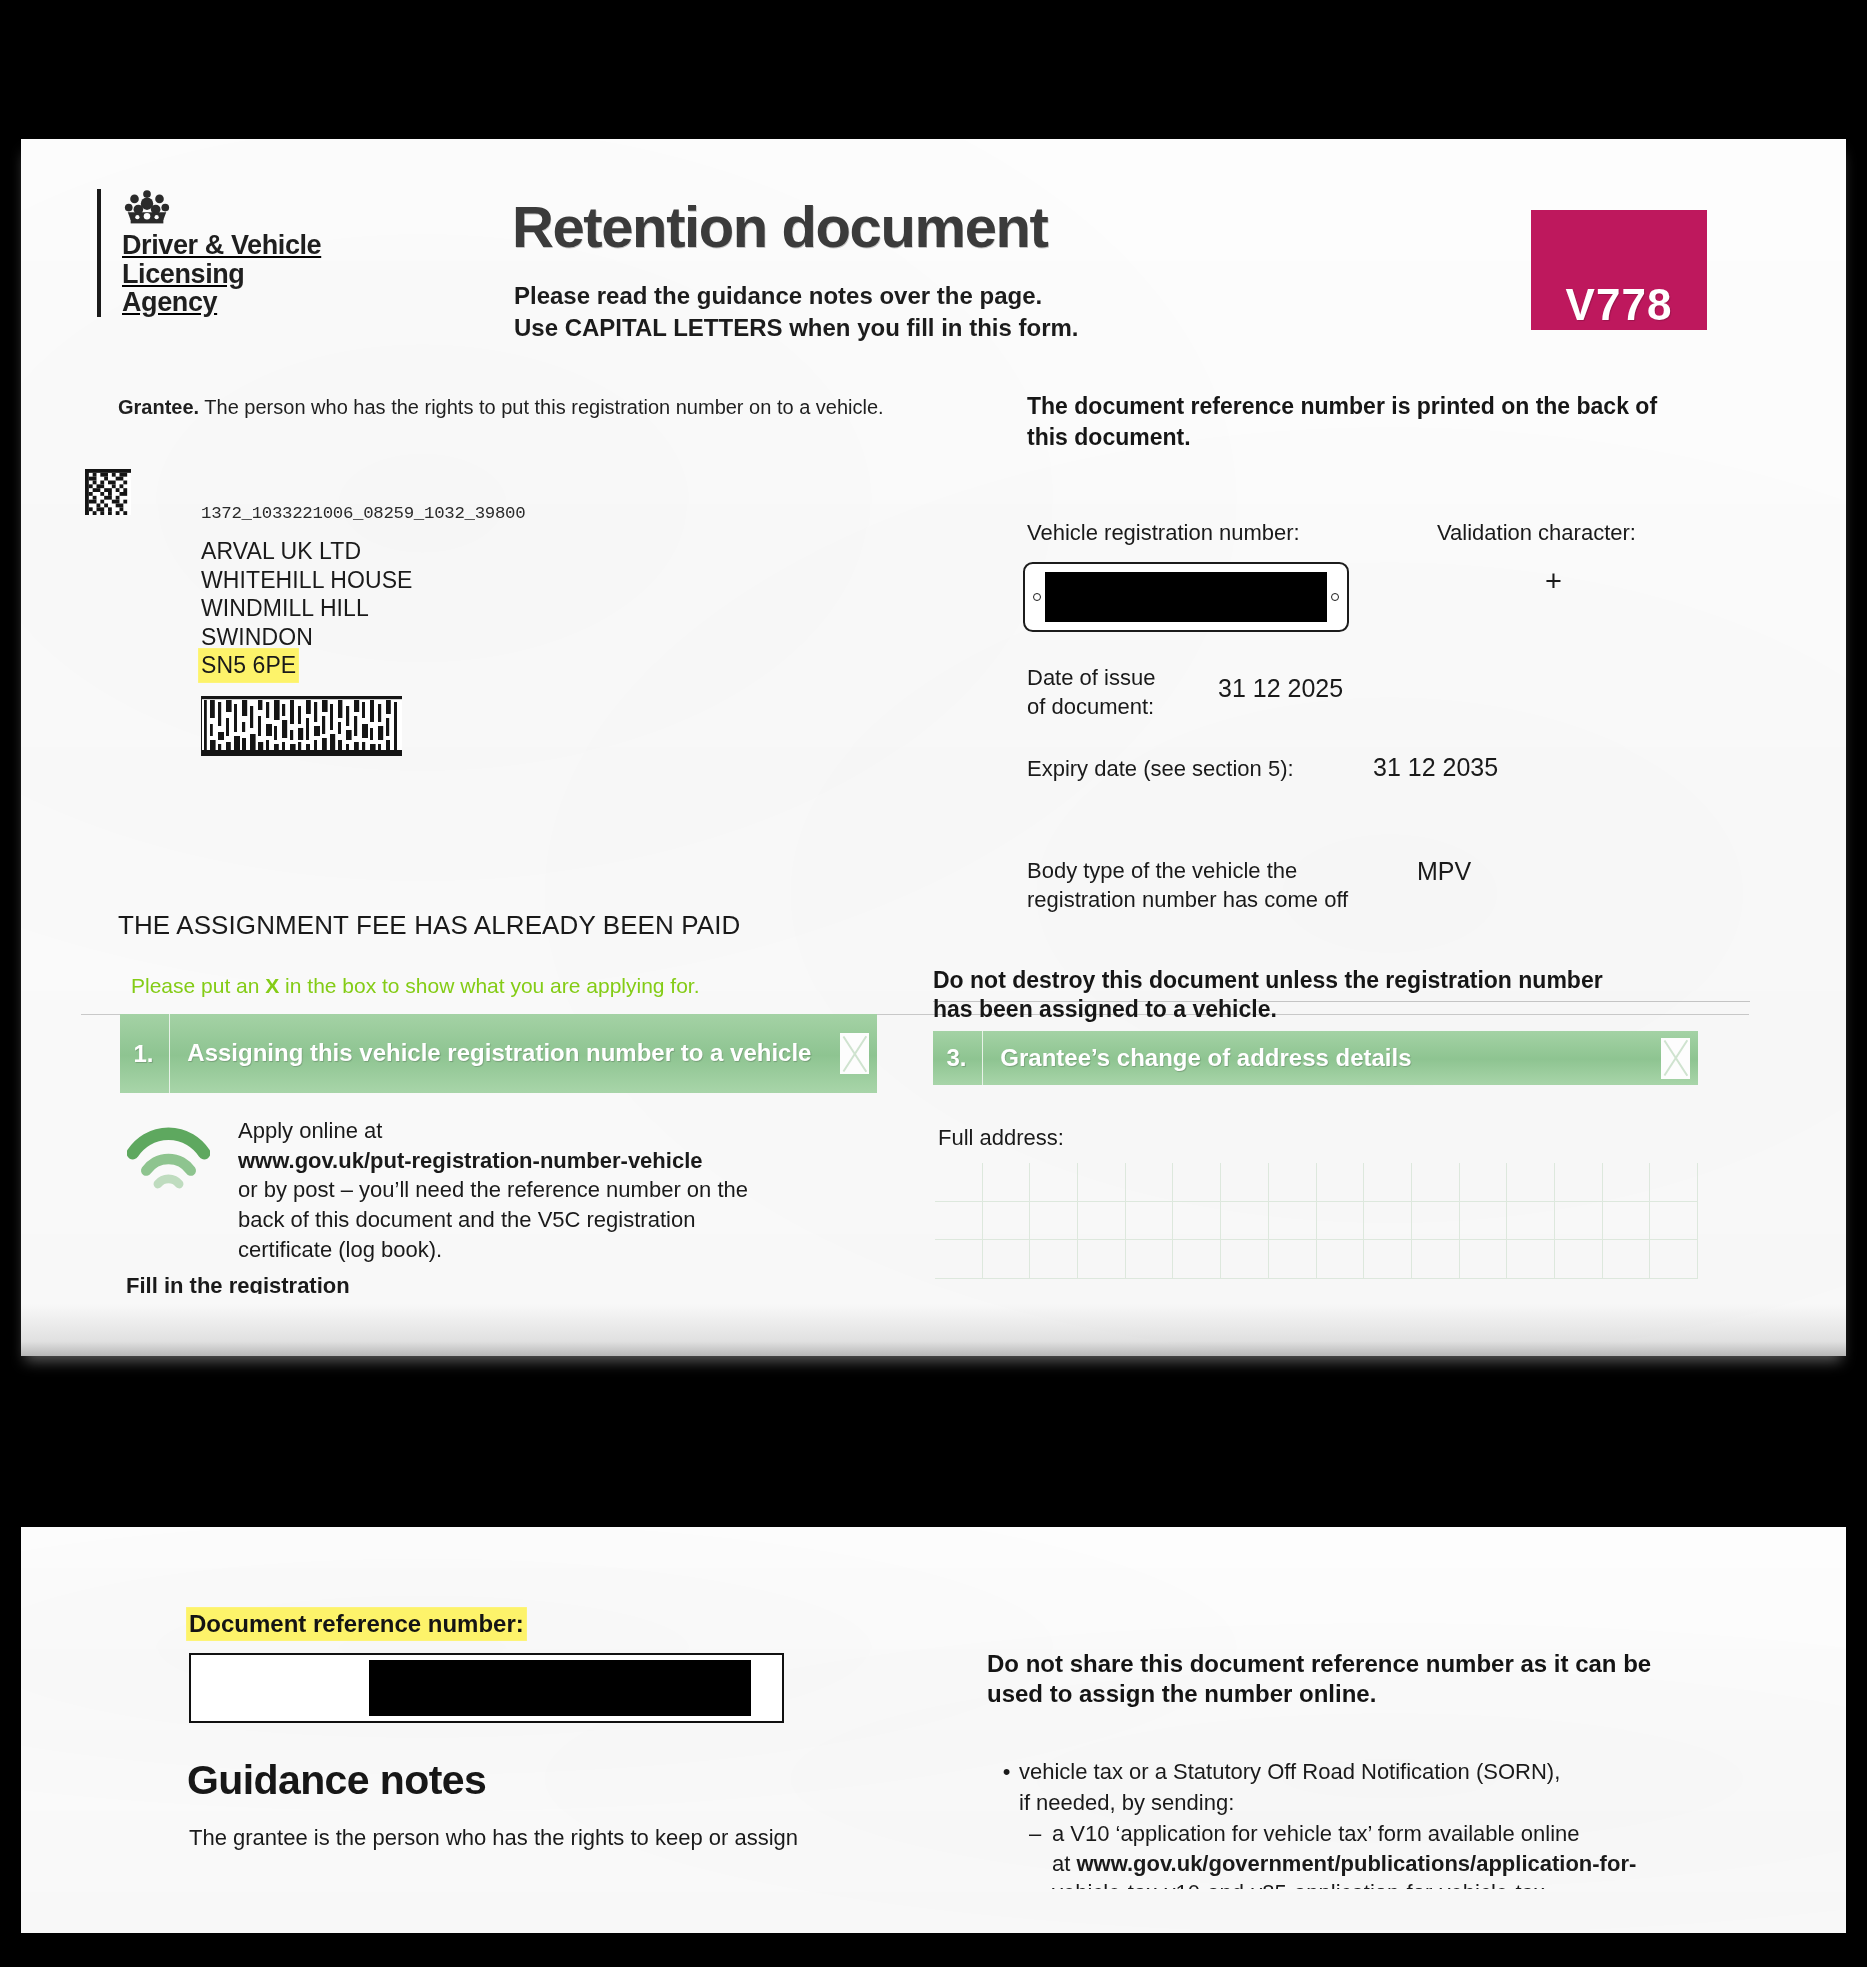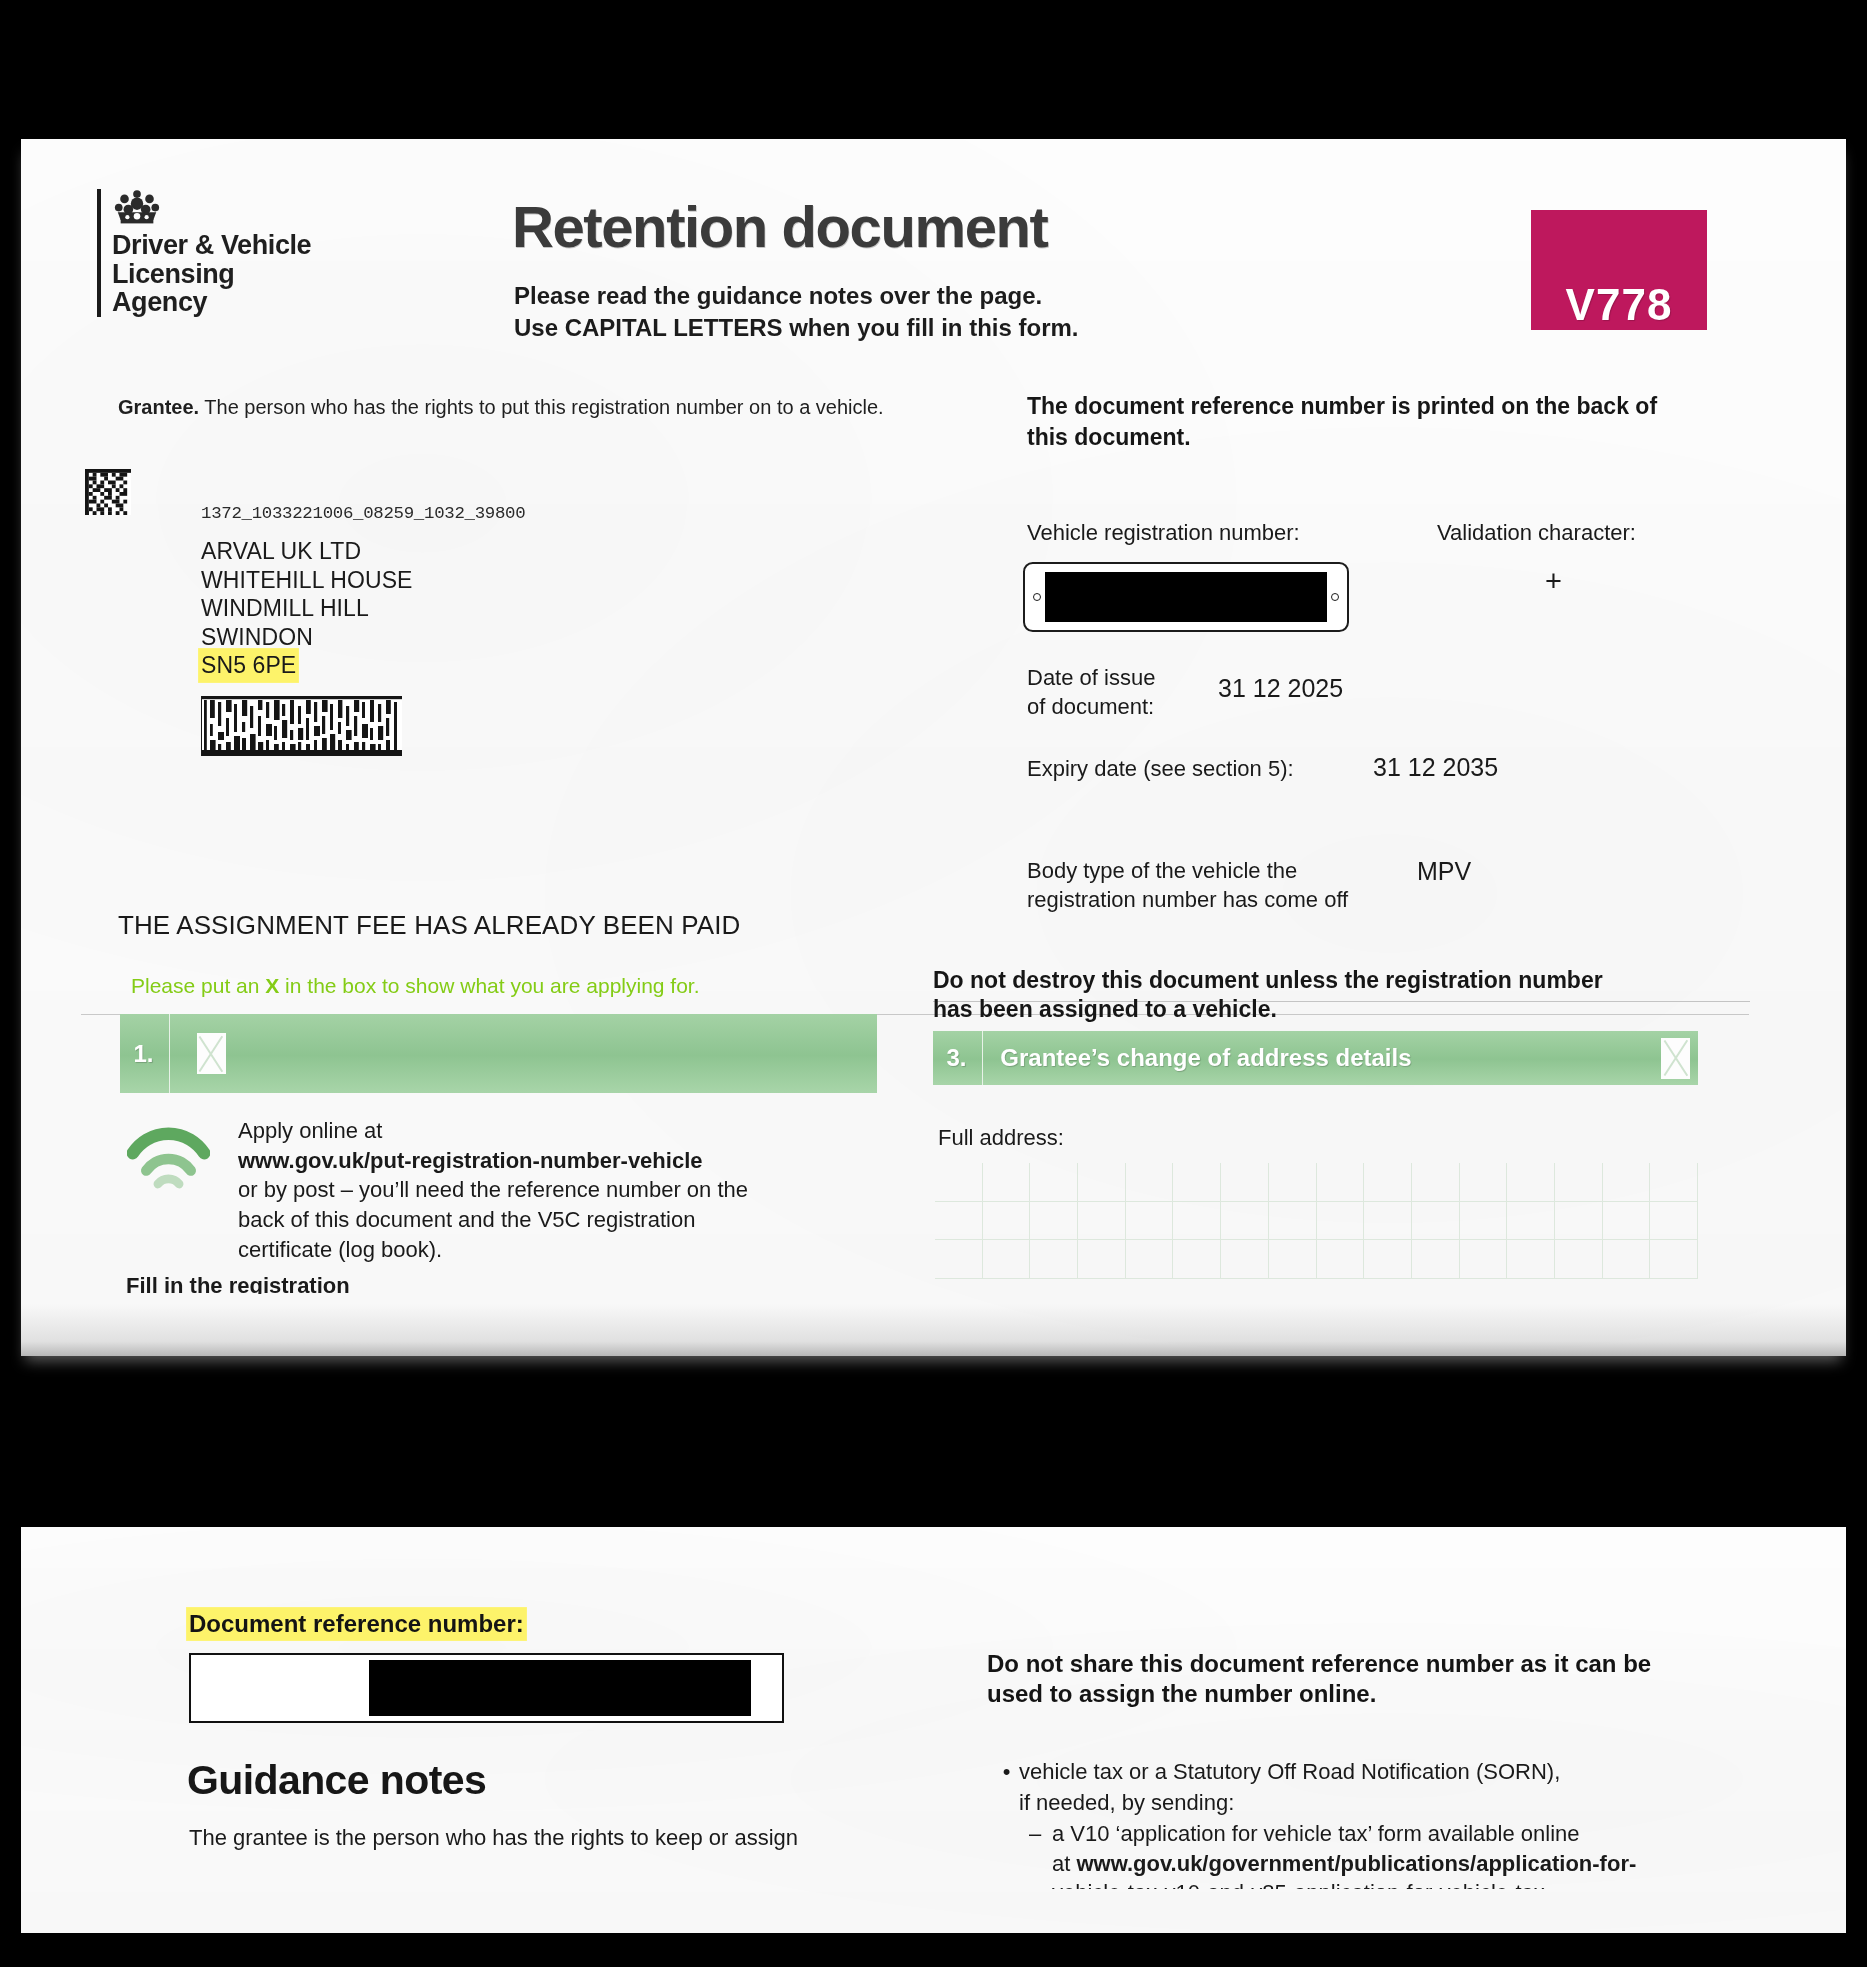--- a/index.html
+++ b/index.html
@@ -46,23 +46,24 @@
   }
   .bottom-fade {
     position: absolute; left: 0; right: 0; bottom: 0; height: 52px;
     background: linear-gradient(180deg, rgba(255,255,255,0) 0%, rgba(170,170,170,0.30) 72%, rgba(120,120,120,0.5) 100%);
     pointer-events: none;
   }
 
   
   .dvla-logo {
     position: absolute; left: 97px; top: 189px;
-    padding-left: 11px;
+    padding-left: 21px;
     border-left: 4.8px solid #1a1a1a;
     line-height: 1.06;
+    text-decoration: underline;
   }
   .crown { width: 50px; height: 39px; display: block; margin-bottom: 2.9px; }
   .dvla-name {
     font-size: 27px; font-weight: bold; color: #1f1f1f;
     letter-spacing: -0.4px;
   }
 
   .doc-title {
     position: absolute; left: 512px; top: 193px;
     font-size: 58px; font-weight: bold; color: #3b3b3b;
@@ -500,20 +501,21 @@
 
 <div class="put-x">
   <span>Please put an </span><b>X</b><span> in the box to show what you are applying for.</span>
 </div>
 
 <div class="hr-faint" id="hr-left"></div>
 <div class="hr-faint" id="hr-right"></div>
 
 <div class="sec-bar" id="sec1-bar">
   <div class="sec-num">1.</div>
+  <div class="sec-label">Assigning this vehicle registration number to a vehicle</div>
   <div class="sec-check"></div>
 </div>
 
 <svg class="wifi-icon" viewBox="0 0 86 70">
   <path d="M6 30 A44 44 0 0 1 80 30" stroke="#5ea85f" stroke-width="13" fill="none" stroke-linecap="round"></path>
   <path d="M20 48 A28 28 0 0 1 66 48" stroke="#8ec48f" stroke-width="11" fill="none" stroke-linecap="round"></path>
   <path d="M32 62 A14 14 0 0 1 54 62" stroke="#bfdcbf" stroke-width="9" fill="none" stroke-linecap="round"></path>
 </svg>
 
 <div class="apply-text">

